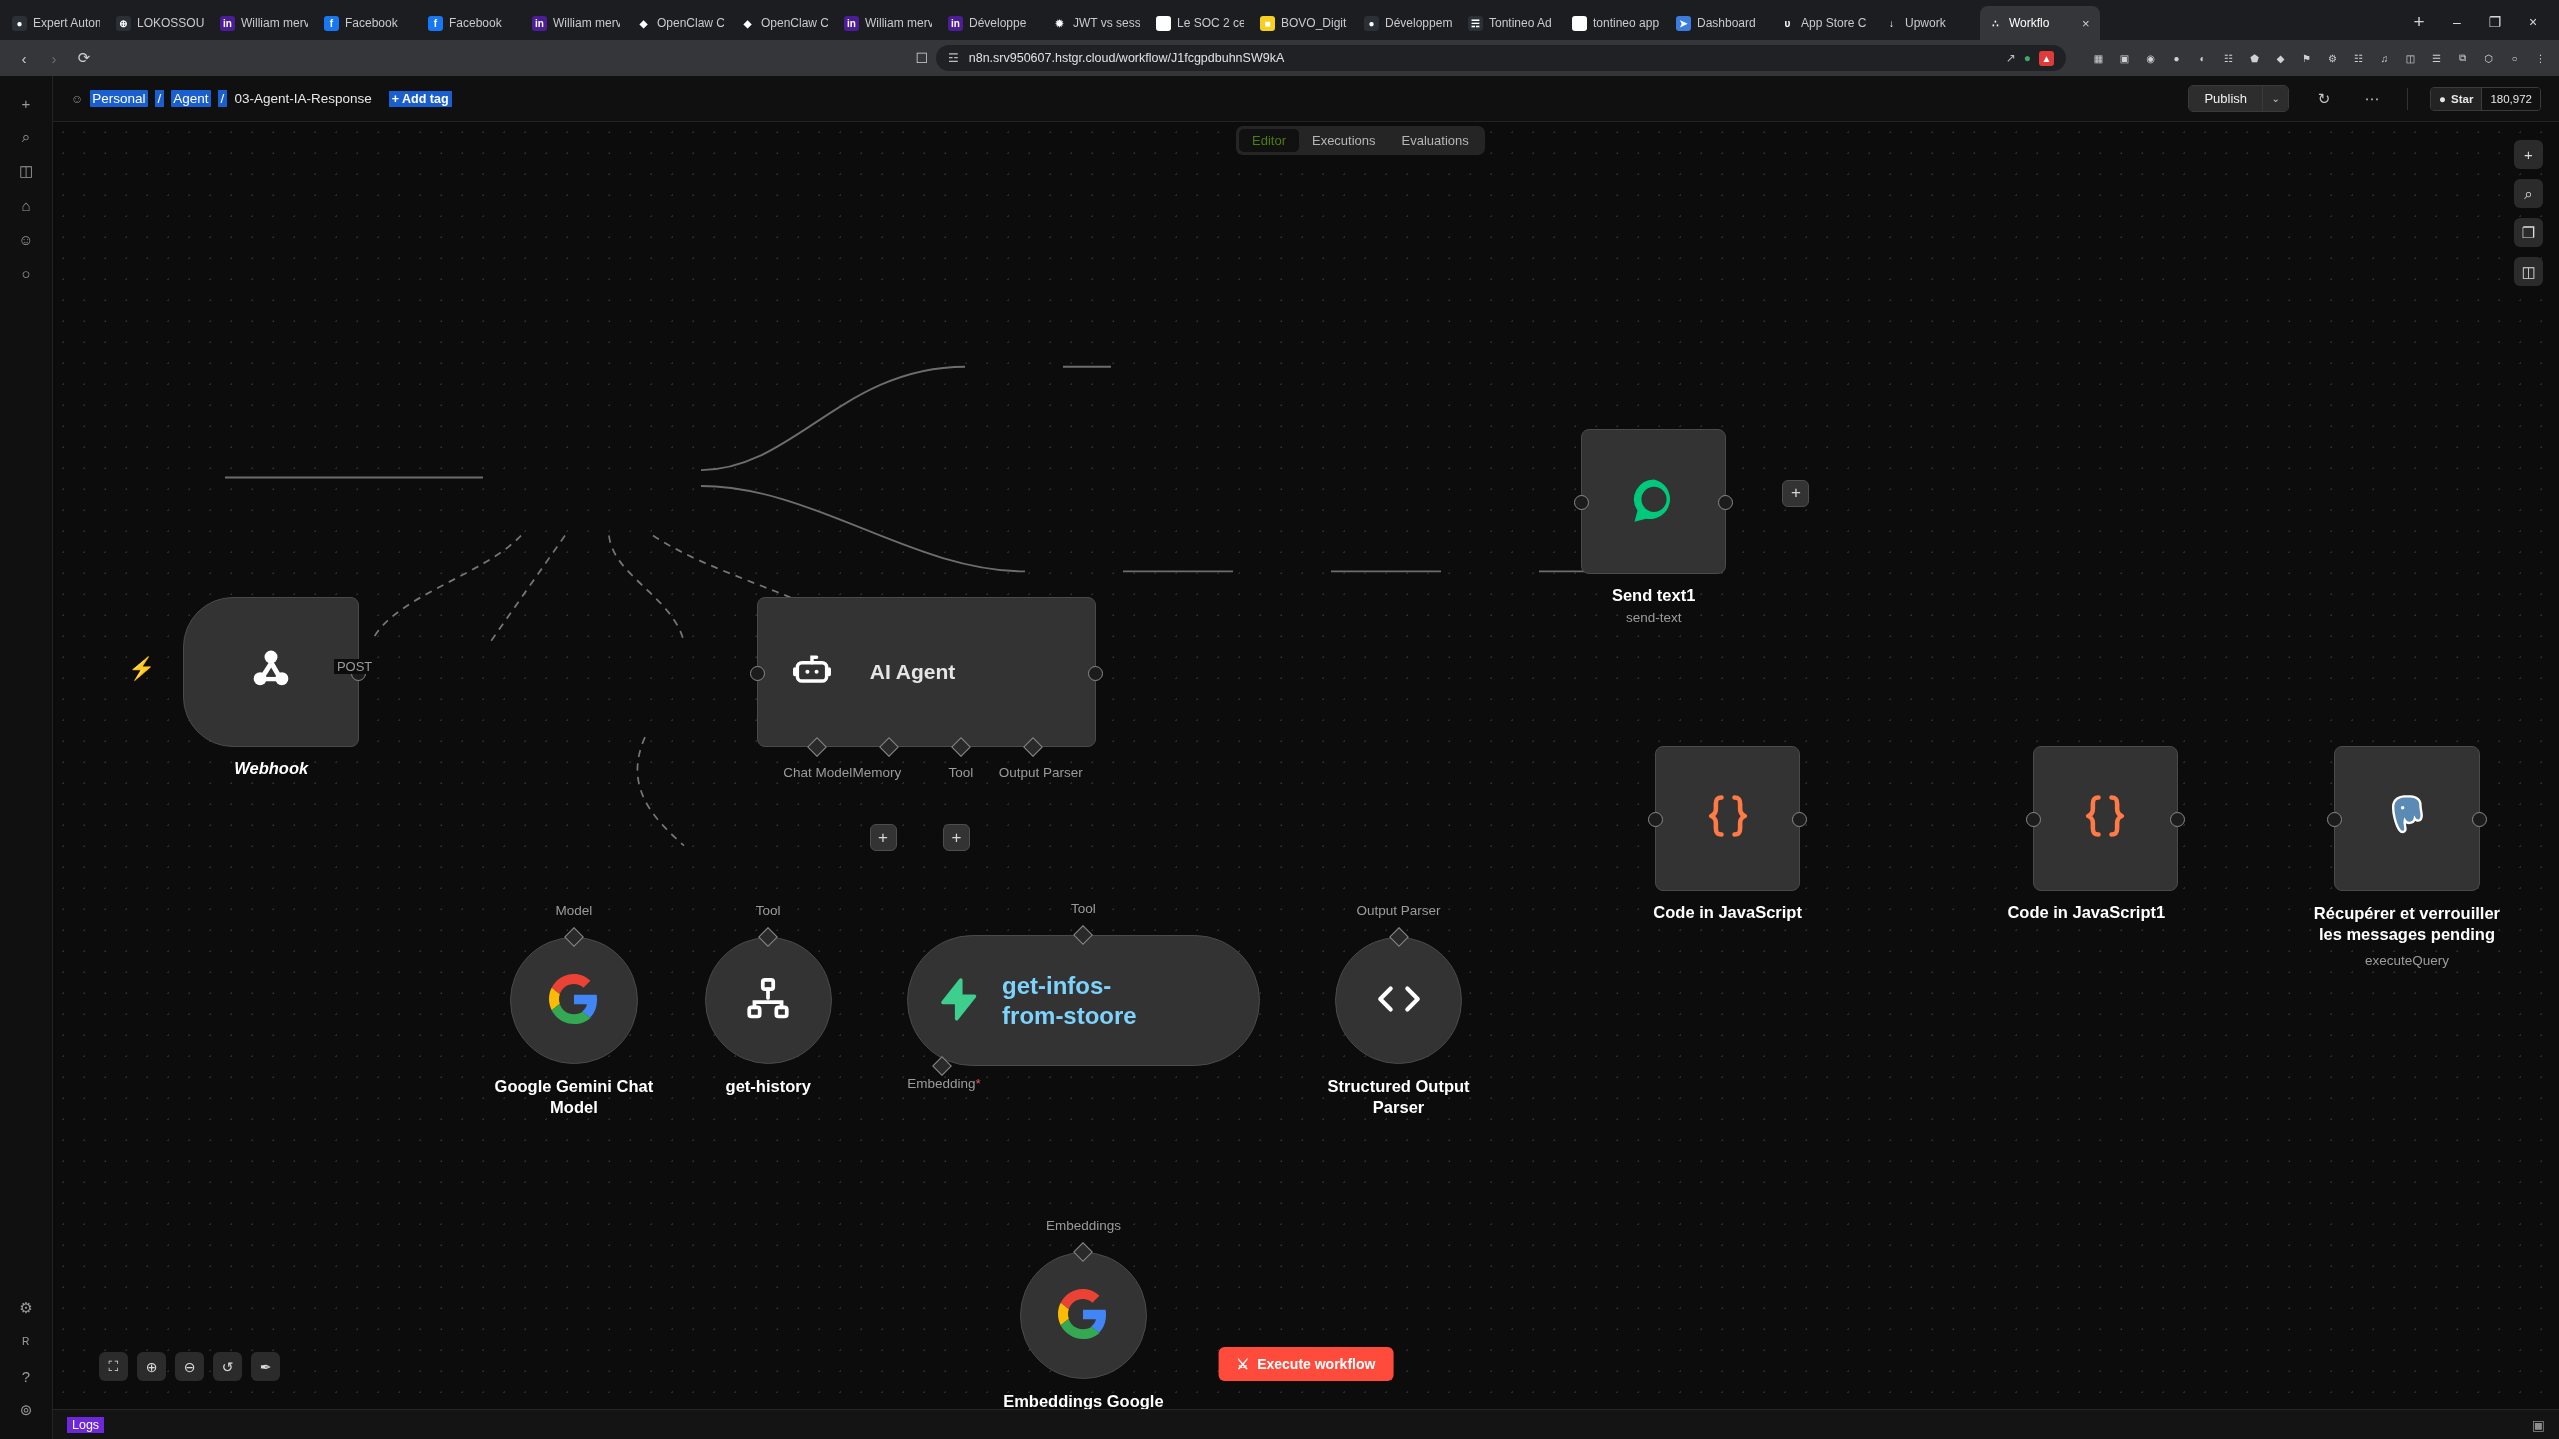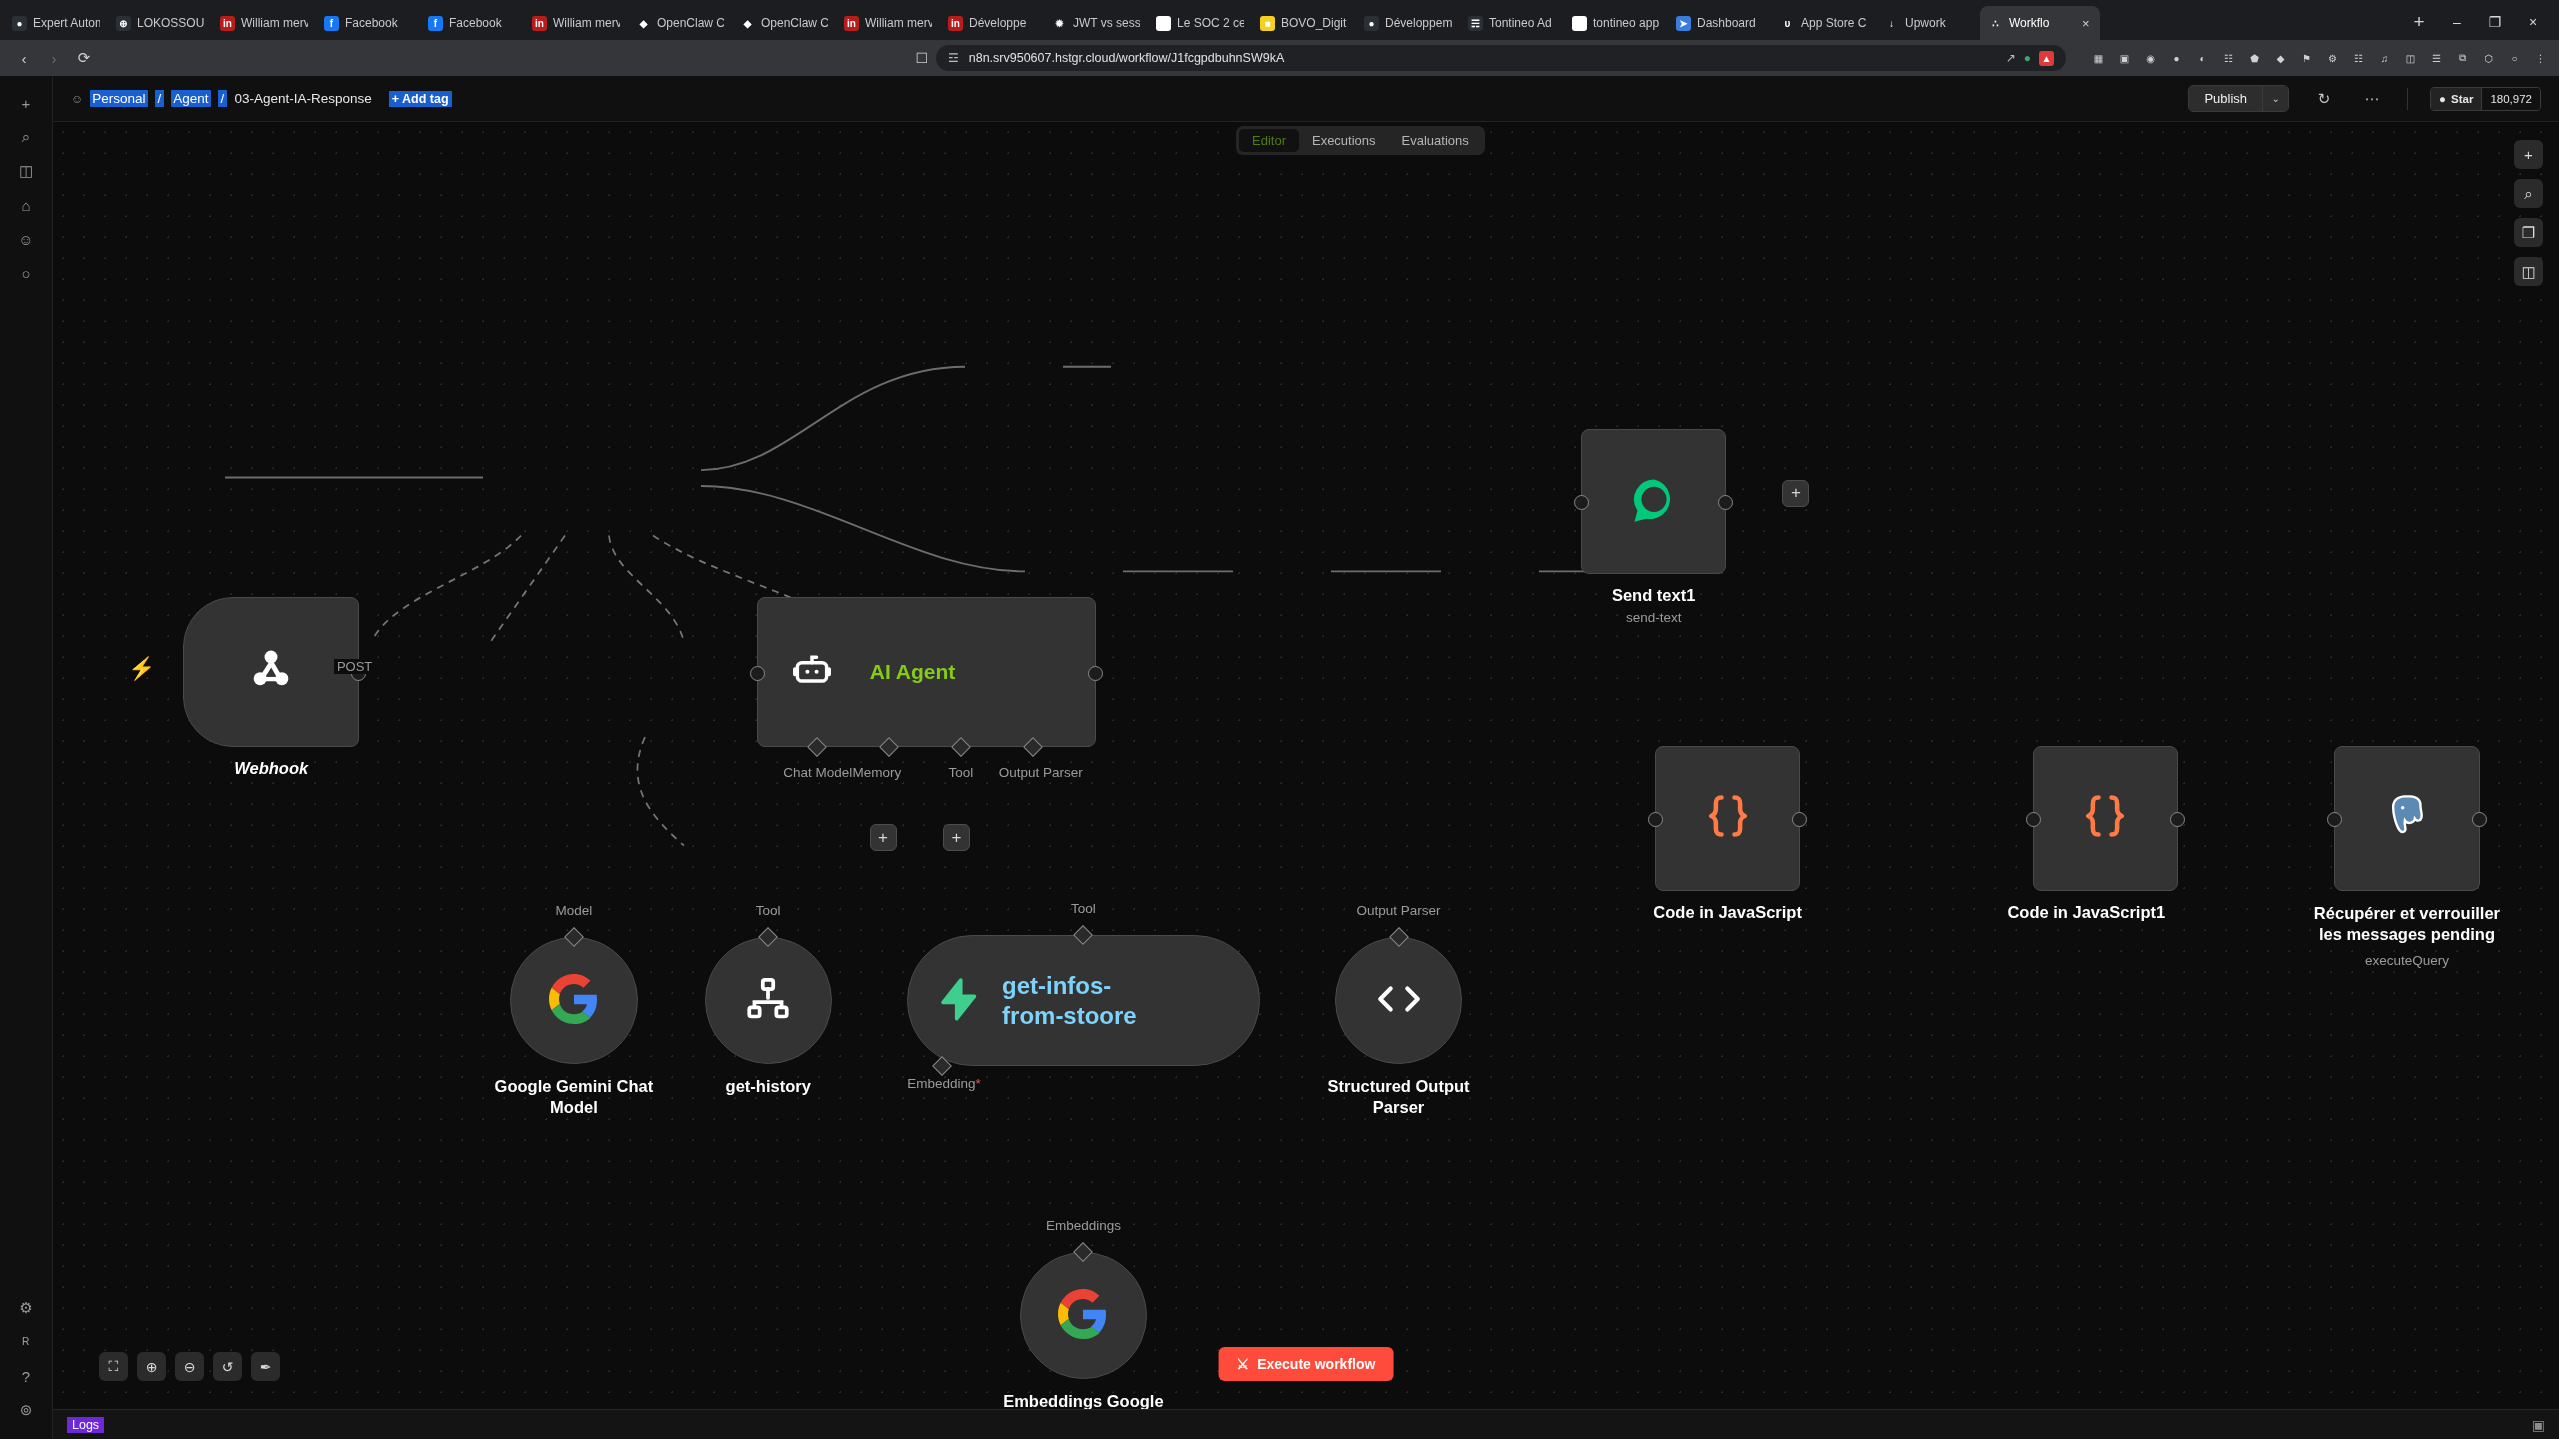--- a/index.html
+++ b/index.html
@@ -30,21 +30,21 @@
   }
   .tab.active { background: #35363a; color: #fff; flex: 0 0 120px; }
   .tab.active::before, .tab.active + .tab::before { background: transparent; }
   .tab .favicon {
     width: 15px; height: 15px; border-radius: 3px; flex: 0 0 15px;
     display: flex; align-items: center; justify-content: center;
     font-size: 10px; font-weight: bold; color: #fff; overflow: hidden;
   }
   .tab .tab-title { overflow: hidden; text-overflow: clip; flex: 1 1 auto; }
   .tab .tab-close { font-size: 13px; color: #cfd1d5; flex: 0 0 10px; }
-  .fi-linkedin { background: #b91c1c; }
+  .fi-linkedin { background: #4c1d95; }
   .fi-facebook { background: #1877f2; border-radius: 50%; }
   .fi-google  { background: #fff; color: #4285f4; border-radius: 50%; }
   .fi-openclaw { background: transparent; color: #d9483b; font-size: 14px; }
   .fi-dark { background: #2b2f36; color: #9aa3b0; border-radius: 50%; }
   .fi-yellow { background: #f5d020; color: #222; }
   .fi-apple { background: transparent; color: #d7d9dd; font-size: 15px; }
   .fi-upwork { background: transparent; color: #9aa3b0; font-size: 12px; }
   .fi-n8n { background: transparent; color: #ea4b71; font-size: 12px; }
   .fi-star { background: transparent; color: #f0a500; font-size: 13px; }
   .fi-blue { background: #3b7ddd; border-radius: 3px; color:#fff; }
@@ -424,21 +424,21 @@
           </div>
           <div class="node" style="left: 703.823px; top: 475.203px;">
             <div class="node-box" style="width: 339.664px; height: 150.236px; justify-content: flex-start; padding-left: 32px; gap: 36px;">
               <span><svg width="44" height="44" viewBox="0 0 24 24" fill="none" stroke="#fff" stroke-width="1.9">
                   <rect x="4" y="8" width="16" height="10" rx="2.5"></rect>
                   <path d="M12 8V5h2.5" stroke-linecap="round"></path>
                   <circle cx="9.5" cy="13" r="1.1" fill="#fff" stroke="none"></circle>
                   <circle cx="14.5" cy="13" r="1.1" fill="#fff" stroke="none"></circle>
                   <path d="M2.6 11.5v3M21.4 11.5v3" stroke-linecap="round"></path>
                 </svg></span>
-              <span style="color: #84cc16; font-size: 21px; font-weight: bold;">AI Agent</span>
+              <span style="color: #e5e5e5; font-size: 21px; font-weight: bold;">AI Agent</span>
               <div class="port" style="left: -8px; top: 67.618px;"></div>
               <div class="port" style="right: -8px; top: 67.618px;"></div>
             </div>
           </div>
           <div class="node" style="left: 1503.99px; top: 307.004px; margin-left: 24px;">
             <div class="node-box" style="width: 145.337px; height: 145.337px;">
               <span><svg width="52" height="52" viewBox="0 0 24 24">
                   <path d="M12 2.5a9.2 9.2 0 0 0-7.6 14.4L3 22l5.3-1.4A9.2 9.2 0 1 0 12 2.5zm0 3.4a5.8 5.8 0 1 1 0 11.6 5.8 5.8 0 0 1 0-11.6z" fill="#00c97b"></path>
                 </svg></span>
               <div class="port" style="left: -8px; top: 65.1685px;"></div>

